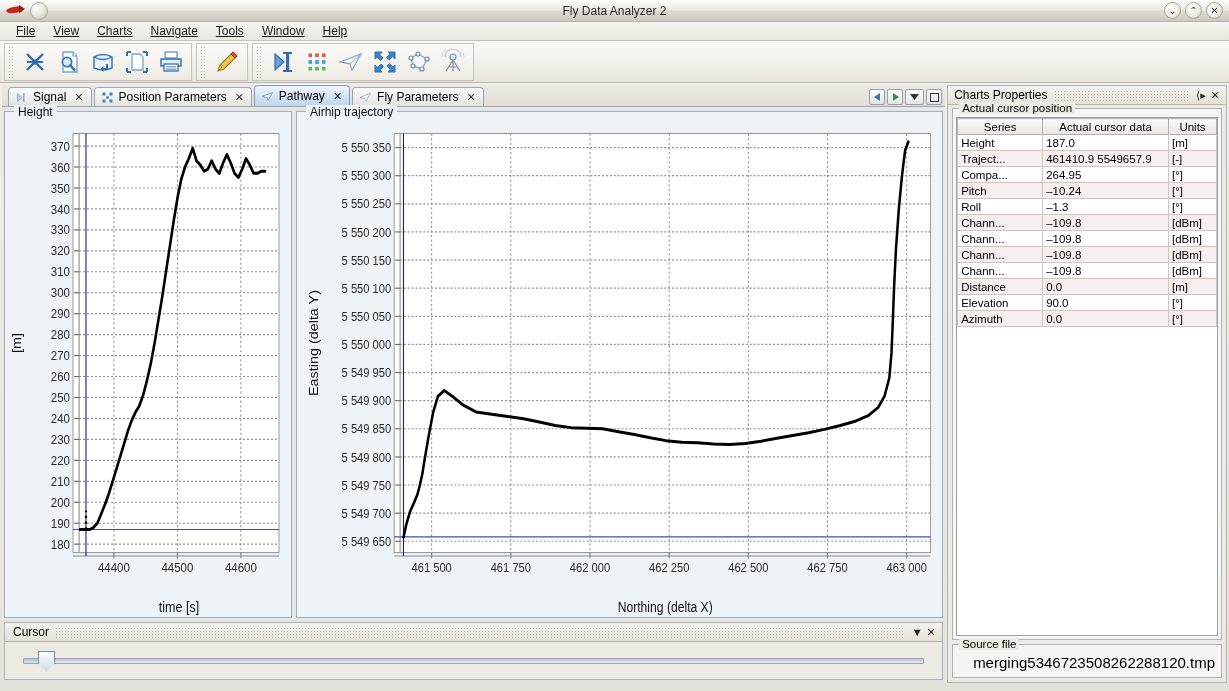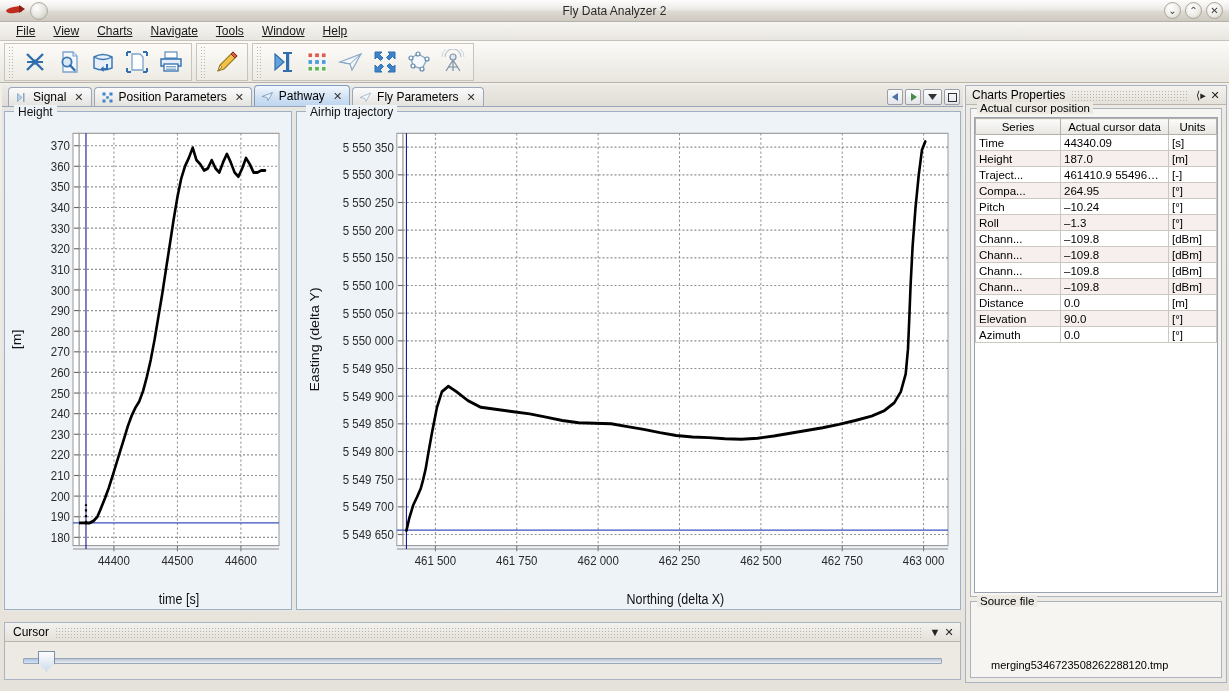--- a/index.html
+++ b/index.html
@@ -224,25 +224,25 @@
   .col-series { width:85px; }
   .col-units { width:48px; }
   .srcbox {
     margin:4px 4px 4px 4px; border:1px solid #aab3bf; background:#f6f5f2;
     position:relative; padding:9px 6px 6px 20px;
   }
   .srcbox .gb-title {
     position:absolute; top:-7px; left:6px; background:#edeae4;
     padding:0 3px; font-size:11.5px;
   }
-  .srcname { font-size:11px; white-space:nowrap; overflow:hidden;margin-top:48px; }
+  .srcname { font-size:15px; white-space:nowrap; overflow:hidden; }
 
   
   .cursorpanel {
-    flex:0 0 58px; margin:10px 2px 3px 2px;
+    flex:0 0 58px; margin:2px 2px 3px 2px;
     border:1px solid #a9b3c1; background:#edeae4;
     display:flex; flex-direction:column;
   }
   .cursor-header {
     height:19px; display:flex; align-items:center;
     background: linear-gradient(#f4f2ee,#e4e1da);
     border-bottom:1px solid #b9b5ac;
     padding:0 4px 0 8px; font-size:12px;
   }
   .cursor-header .dots {
@@ -721,25 +721,20 @@
             <table class="cursortable">
               <thead>
                 <tr>
                   <th class="col-series">Series</th>
                   <th>Actual cursor data</th>
                   <th class="col-units">Units</th>
                 </tr>
               </thead>
               <tbody id="cursor-tbody">
                   <tr>
-                    <td class="col-series">Time</td>
-                    <td class="">44340.09</td>
-                    <td class="col-units">[s]</td>
-                  </tr>
-                  <tr>
                     <td class="col-series">Height</td>
                     <td class="">187.0</td>
                     <td class="col-units">[m]</td>
                   </tr>
                   <tr>
                     <td class="col-series">Traject...</td>
                     <td class="">461410.9 5549657.9</td>
                     <td class="col-units">[-]</td>
                   </tr>
                   <tr>

